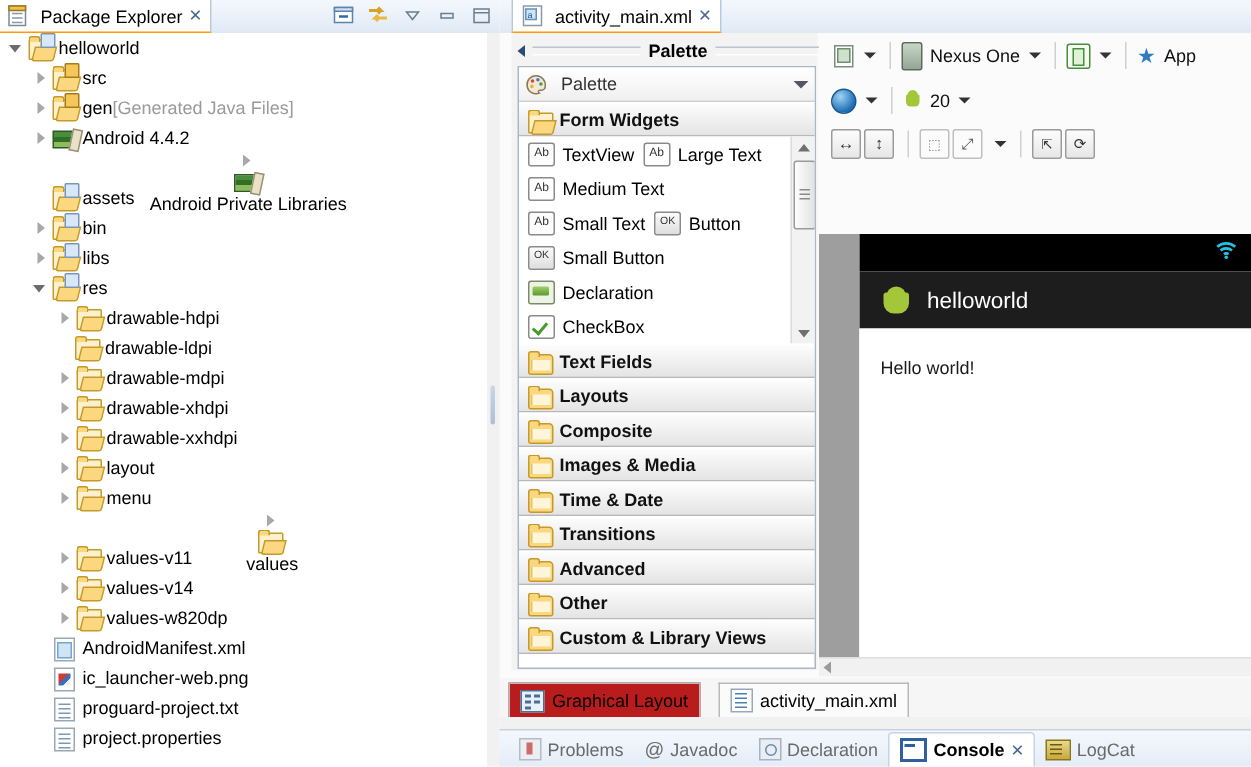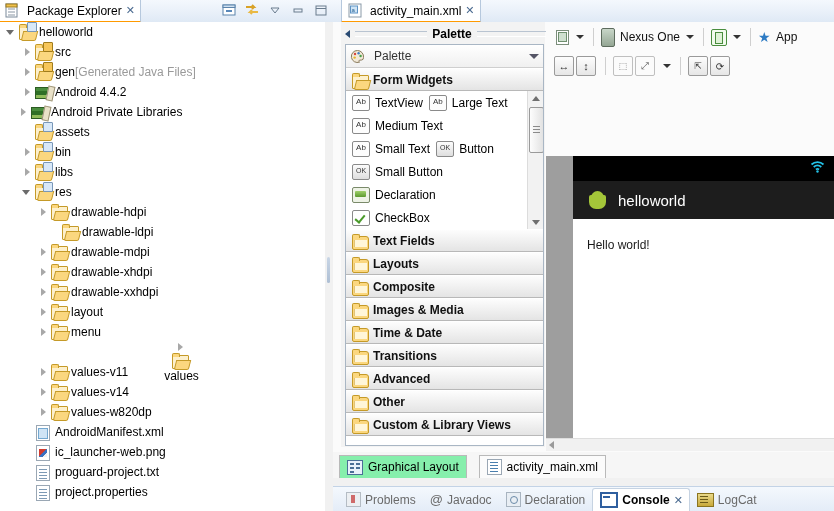--- a/index.html
+++ b/index.html
@@ -184,21 +184,21 @@
   #pv-apptitle{color:#fff;font-size:15px;}
   #pv-content{position:absolute;left:0;top:63px;width:261px;height:219px;background:#fff;}
   #pv-hello{position:absolute;left:14px;top:19px;font-size:12px;color:#1a1a1a;}
   #pv-hsb{position:absolute;left:0;top:416px;width:288px;height:12px;background:#f1f1f1;border-top:1px solid #dedede;}
   #pv-hsb .lt{position:absolute;left:3px;top:2px;width:0;height:0;
      border-right:5px solid #9a9a9a;border-top:4px solid transparent;border-bottom:4px solid transparent;}
 
   
   #ed-bottom{position:absolute;left:0;top:430px;width:501px;height:30px;background:#f6f6f6;}
   .ltab{position:absolute;top:3px;height:22px;display:flex;align-items:center;gap:5px;
-     padding:0 7px;font-size:12px;background:#86efac;border:1px solid #b9b9b9;border-bottom:none;}
+     padding:0 7px;font-size:12px;background:#b91c1c;border:1px solid #b9b9b9;border-bottom:none;}
   .ic-glayout{width:14px;height:13px;border:1px solid #4a6f96;background:#e8f1fa;position:relative;}
   .ic-glayout::after{content:"";position:absolute;left:2px;top:2px;width:4px;height:2px;
      background:#4a6f96;box-shadow:6px 0 0 #4a6f96,0 4px 0 #4a6f96,6px 4px 0 #4a6f96,0 8px 0 #4a6f96;}
   .ic-xmltab{width:13px;height:14px;border:1px solid #9aa7b4;background:#fff;position:relative;}
   .ic-xmltab::after{content:"";position:absolute;left:2px;top:2px;width:8px;height:1px;
      background:#4a7fae;box-shadow:0 3px 0 #4a7fae,-0px 6px 0 #4a7fae,0 9px 0 #4a7fae;}
 
   
   #bottom-view{position:absolute;left:333px;top:486px;width:501px;height:25px;
      background:linear-gradient(to bottom,#f4f8fd,#e3ecf7);border-top:1px solid #c3d3e6;}
@@ -299,21 +299,21 @@
           <span class="tlabel">gen</span>
           <span class="tdim">[Generated Java Files]</span>
         </div>
         <div class="trow" style="padding-left: 22px;">
           <span class="twist collapsed"></span>
           <span class="ticon">
             <span class="lib-ic"></span>
           </span>
           <span class="tlabel">Android 4.4.2</span>
         </div>
-        <div class="trow" style="padding-left: 18px;">
+        <div class="trow" style="padding-left: 6px; flex-direction: column;">
           <span class="twist collapsed"></span>
           <span class="ticon">
             <span class="lib-ic"></span>
           </span>
           <span class="tlabel">Android Private Libraries</span>
         </div>
         <div class="trow" style="padding-left: 22px;">
           <span class="twist "></span>
           <span class="ticon">
             <span class="ic-folder-open"></span>
@@ -345,21 +345,21 @@
           </span>
           <span class="tlabel">res</span>
         </div>
         <div class="trow" style="padding-left: 38px;">
           <span class="twist collapsed"></span>
           <span class="ticon">
             <span class="ic-folder-open"></span>
           </span>
           <span class="tlabel">drawable-hdpi</span>
         </div>
-        <div class="trow" style="padding-left: 37px; margin-left: 12px;">
+        <div class="trow" style="padding-left: 37px;">
           <span class="twist "></span>
           <span class="ticon">
             <span class="ic-folder-open"></span>
           </span>
           <span class="tlabel">drawable-ldpi</span>
         </div>
         <div class="trow" style="padding-left: 38px;">
           <span class="twist collapsed"></span>
           <span class="ticon">
             <span class="ic-folder-open"></span>
@@ -626,20 +626,28 @@
             <span class="ic-device"></span>
             <span class="tb-lbl">Nexus One</span>
             <span class="tb-caret"></span>
             <span class="tb-sep"></span>
             <span class="ic-orient"></span>
             <span class="tb-caret"></span>
             <span class="tb-sep"></span>
             <span class="ic-star">★</span>
             <span class="tb-lbl">App</span>
           </div>
+          <div class="tb-row">
+            <span class="ic-globe"></span>
+            <span class="tb-caret"></span>
+            <span class="tb-sep"></span>
+            <span class="ic-droid"></span>
+            <span class="tb-lbl">20</span>
+            <span class="tb-caret"></span>
+          </div>
           <div class="tb-row" style="height:28px;">
             <span class="sqbtn">
                 <span class="gl">↔</span>
               </span>
             <span class="sqbtn">
                 <span class="gl">↕</span>
               </span>
             <span class="tb-sep"></span>
             <span class="sqbtn flat">
                 <span class="gl" style="font-size:9px;color:#777;">⬚</span>

